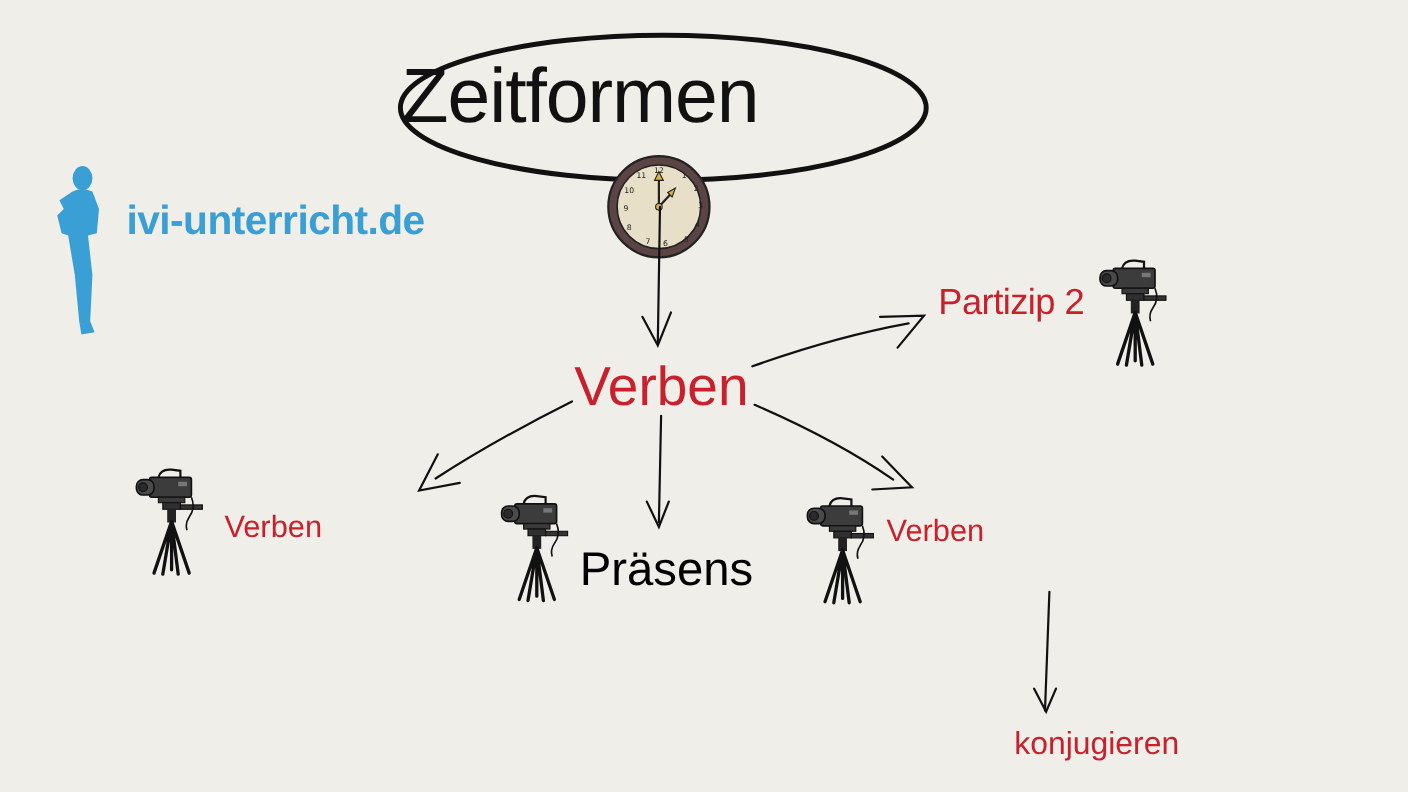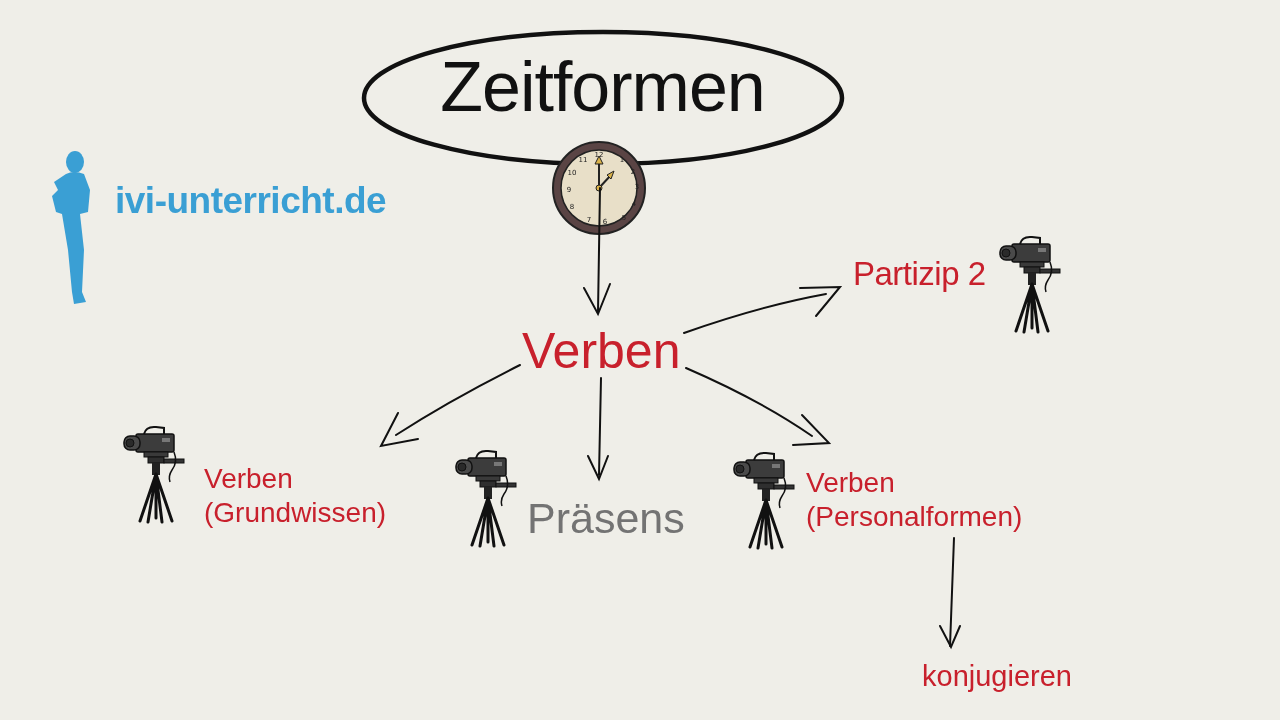--- a/index.html
+++ b/index.html
@@ -4,32 +4,32 @@
 <style>
   html, body { margin: 0; padding: 0; }
   body {
     width: 1280px; height: 720px; overflow: hidden; position: relative;
     background: #efeee8;
     font-family: "Liberation Sans", sans-serif;
   }
   .abs { position: absolute; }
   #canvas { position: absolute; left: 0; top: 0; width: 1280px; height: 720px; }
   .title {
-    left: 365px; top: 52px; width: 475px; text-align: center;
+    left: 365px; top: 52px; width: 475px; text-align: left;
     font-size: 70px; color: #111; letter-spacing: -1px; line-height: 1;
   }
   .brand {
     left: 115px; top: 180px; font-size: 37px; font-weight: bold; color: #3a9fd4;
     letter-spacing: -0.5px;
   }
   .node-red { color: #c8202c; }
   .verben-main { left: 522px; top: 322px; font-size: 50px; }
   .partizip { left: 853px; top: 255px; font-size: 33px; letter-spacing: -0.5px; }
   .grund { left: 204px; top: 462px; font-size: 28px; line-height: 34px; }
-  .praesens { left: 527px; top: 494px; font-size: 43px; color: #737373; }
+  .praesens { left: 527px; top: 494px; font-size: 43px; color: #000000; }
   .personal { left: 806px; top: 466px; font-size: 28px; line-height: 34px; }
   .konj { left: 886px; top: 660px; font-size: 29px; margin-left: 36px; }
 </style>
 </head>
 <body>
 
 <svg id="canvas" width="1280" height="720" viewBox="0 0 1280 720">
   <defs>
     <g id="camera">
 
@@ -111,23 +111,21 @@
 <div class="abs title">Zeitformen</div>
 
 <div class="abs brand">ivi-unterricht.de</div>
 
 <div class="abs node-red verben-main">Verben</div>
 
 <div class="abs node-red partizip">Partizip 2</div>
 
 <div class="abs node-red grund">
   <div>Verben</div>
-  <div>(Grundwissen)</div>
 </div>
 
 <div class="abs praesens">Präsens</div>
 
 <div class="abs node-red personal">
   <div>Verben</div>
-  <div>(Personalformen)</div>
 </div>
 
 <div class="abs node-red konj">konjugieren</div>
 
 </body></html>

